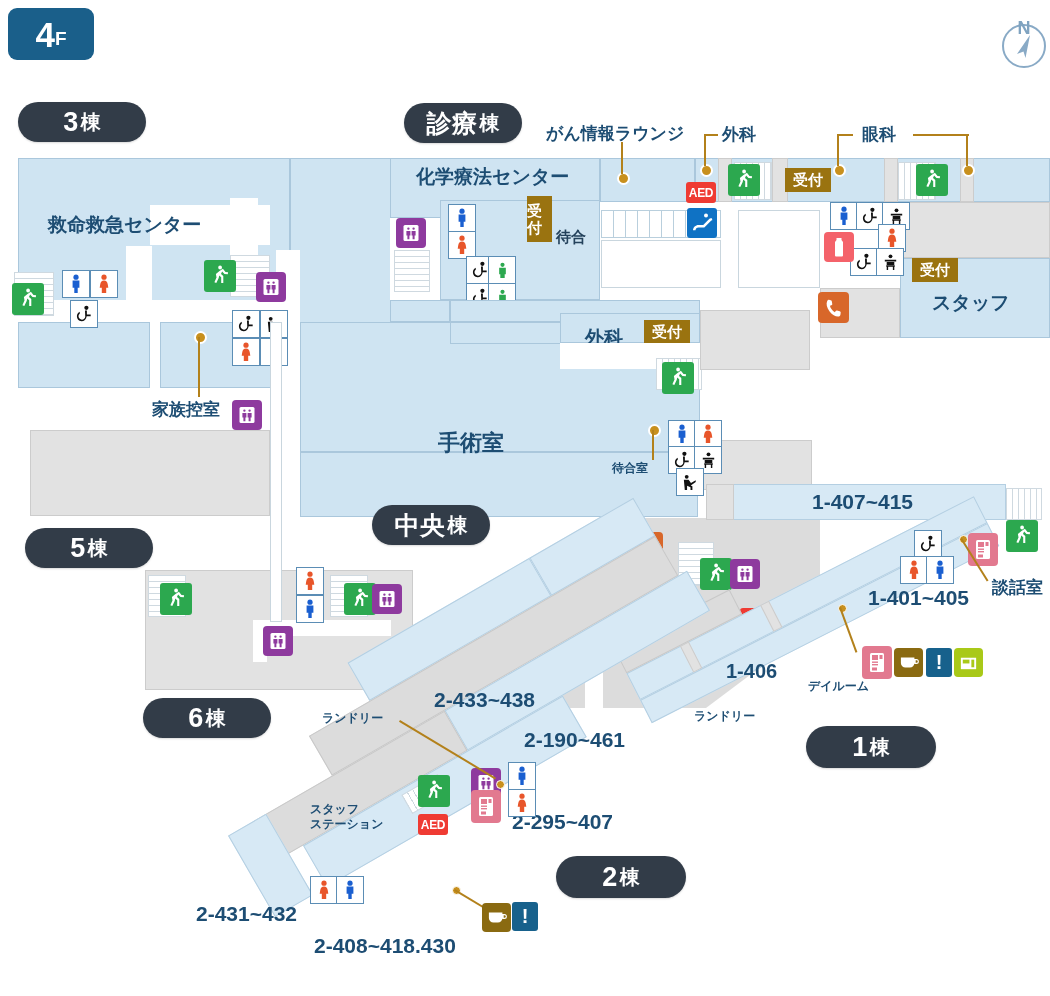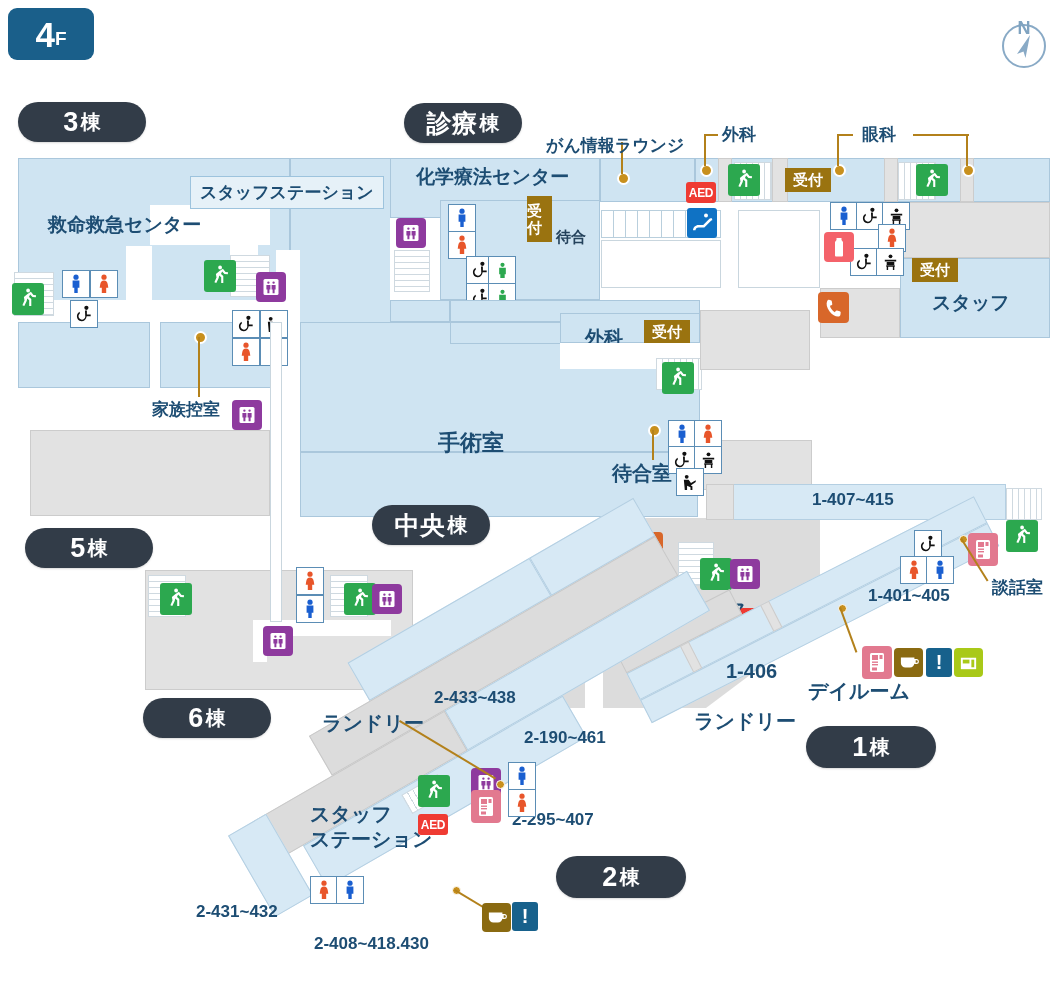--- a/index.html
+++ b/index.html
@@ -26,24 +26,24 @@
   .room{position:absolute;box-sizing:border-box;}
   .blue{background:#cfe4f2;border:1px solid #aac7dc;}
   .blue2{background:#d7e9f5;border:1px solid #b4cfe2;}
   .grey{background:#e2e2e2;border:1px solid #cccccc;}
   .grey2{background:#dcdcdc;border:1px solid #c8c8c8;}
   .white{background:#ffffff;border:1px solid #c9d6de;}
   .nb{border:none;}
 
   
   .lbl{position:absolute;color:#1d4d73;font-weight:bold;white-space:nowrap;}
-  .f19{font-size:19px;} .f17{font-size:17px;} .f16{font-size:20px;}
+  .f19{font-size:19px;} .f17{font-size:17px;} .f16{font-size:12px;}
   .f15{font-size:15px;} .f22{font-size:22px;}
   .rm{position:absolute;color:#1d4d73;font-weight:bold;white-space:nowrap;
-      font-size:17px;}
+      font-size:21px;}
 
   
   .ss-box{position:absolute;background:#e6f1f8;border:1px solid #9dc3dd;
       color:#1d4d73;font-size:17px;font-weight:bold;padding:4px 9px;
       white-space:nowrap;}
 
   
   .cline{position:absolute;background:#b3811b;transform-origin:0 0;height:2px;}
   .cdot{position:absolute;width:13px;height:13px;border-radius:50%;
       background:#c8901e;border:2px solid #ffffff;box-sizing:border-box;}
@@ -115,21 +115,20 @@
   <div class="room blue" style="left:18px;top:322px;width:132px;height:66px;"></div>
   <div class="room blue" style="left:160px;top:322px;width:120px;height:66px;"></div>
   <div class="room white nb" style="left:126px;top:246px;width:26px;height:58px;"></div>
   <div class="room white nb" style="left:276px;top:250px;width:24px;height:145px;"></div>
 
   <div class="pill" style="left:18px;top:102px;width:128px;height:40px;">
     <span class="n">3</span>
     <span class="t">棟</span>
   </div>
   <div class="lbl f19" style="left:48px;top:212px;">救命救急センター</div>
-  <div class="ss-box" style="left:190px;top:176px;">スタッフステーション</div>
 
   <div class="stairs" style="left:14px;top:272px;width:40px;height:44px;"></div>
   <div class="ic ic-exit" style="left:12px;top:283px;">
     <svg width="24" height="24" viewBox="0 0 24 24">
         <path fill="#fff" d="M14 3.5a1.9 1.9 0 11-3.8 0 1.9 1.9 0 013.8 0zM11.5 7l-3.6 3 .6 3.6-2.1 4.6 1.9.9 2.4-5 .5-2.7 2 1.8v5.9h2.1v-7l-2.3-2.1 1.1-2.6 2.4 2.5 3.3.4.3-2-2.6-.4-2.6-3.1z"></path>
       </svg>
   </div>
   <div class="ic ic-wc" style="left:62px;top:270px;">
     <svg width="18" height="20" viewBox="0 0 18 20">
         <circle cx="9" cy="3.2" r="2.6" fill="#1a5fd0"></circle>
@@ -337,21 +336,21 @@
   </div>
   <div class="ic-recep" style="left:785px;top:168px;width:46px;height:24px;font-size:15px;">
     <span>受付</span>
   </div>
   <div class="ic ic-aed" style="left:686px;top:182px;">
     <span>AED</span>
   </div>
 
   <div class="cdot" style="left:617px;top:172px;"></div>
   <div class="cline" style="left:623px;top:142px;width:32px;transform:rotate(90deg);"></div>
-  <div class="lbl f17" style="left:546px;top:122px;margin-top:12px;">がん情報ラウンジ</div>
+  <div class="lbl f17" style="left:546px;top:122px;">がん情報ラウンジ</div>
 
   <div class="cdot" style="left:700px;top:164px;"></div>
   <div class="cline" style="left:706px;top:134px;width:32px;transform:rotate(90deg);"></div>
   <div class="cline" style="left:706px;top:134px;width:12px;"></div>
   <div class="lbl f17" style="left:722px;top:123px;">外科</div>
 
   <div class="cdot" style="left:833px;top:164px;"></div>
   <div class="cline" style="left:839px;top:134px;width:32px;transform:rotate(90deg);"></div>
   <div class="cline" style="left:839px;top:134px;width:14px;"></div>
   <div class="cdot" style="left:962px;top:164px;"></div>

